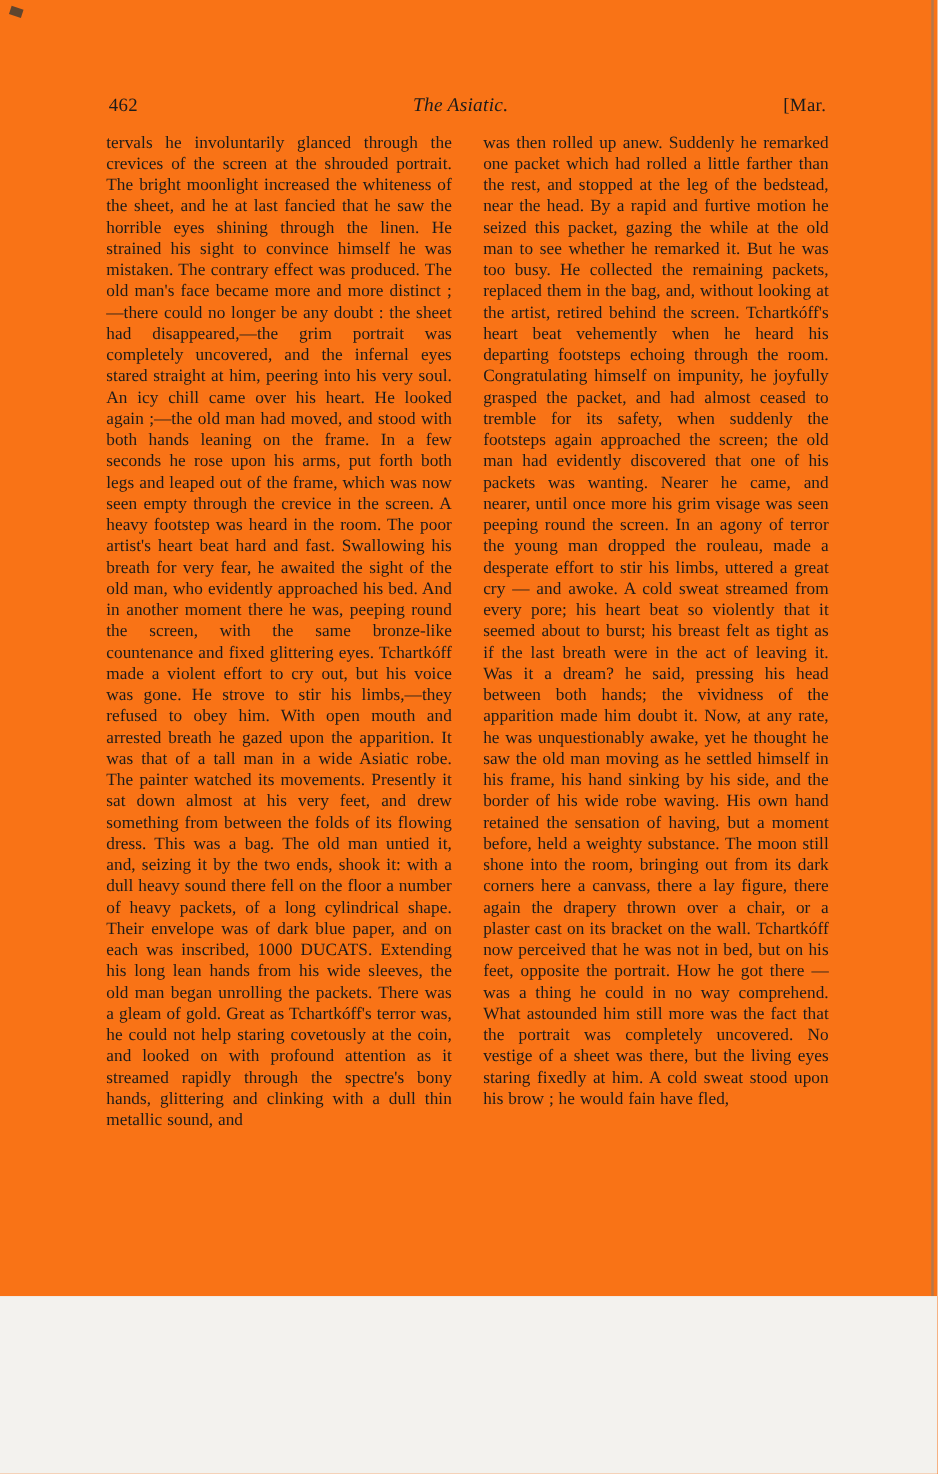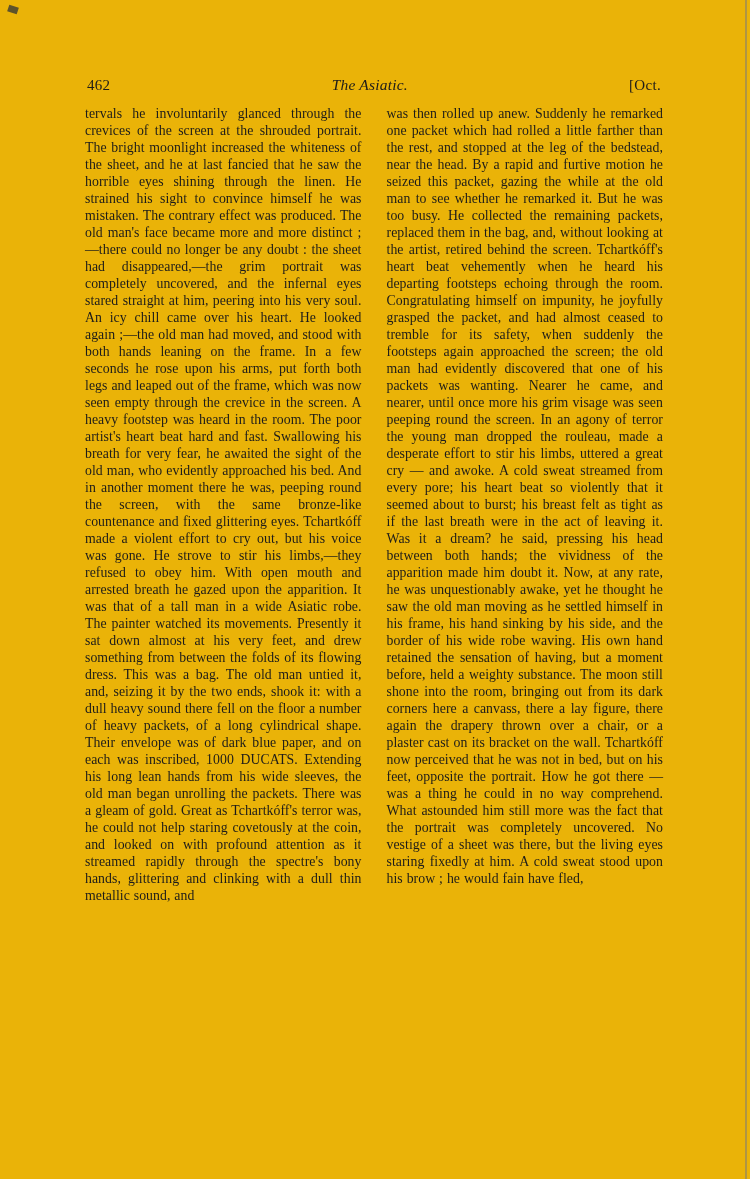--- a/index.html
+++ b/index.html
@@ -4,22 +4,22 @@
 <style>
   html, body {
     margin: 0;
     padding: 0;
     background: #f3f2ee;
     font-family: "Liberation Serif", "DejaVu Serif", serif;
   }
   .page {
     position: relative;
     width: 750px;
-    height: 1179px;
-    background: #eab308;
+    height: 1037px;
+    background: #f97316;
     color: #1d1c1a;
     overflow: hidden;
     box-sizing: border-box;
   }
   .scan-edge-line {
     position: absolute;
     right: 3px;
     top: 0;
     width: 2px;
     height: 100%;
@@ -79,21 +79,21 @@
 <div class="page">
 
   <div class="corner-mark"></div>
   <div class="scan-edge-line"></div>
 
   <div class="content">
 
     <div class="running-head">
       <span class="page-number">462</span>
       <span class="title">The Asiatic.</span>
-      <span class="issue">[Oct.</span>
+      <span class="issue">[Mar.</span>
     </div>
 
     <div class="columns">
       <div class="col">tervals he involuntarily glanced through the crevices of the screen at the shrouded portrait. The bright moonlight increased the whiteness of the sheet, and he at last fancied that he saw the horrible eyes shining through the linen. He strained his sight to convince himself he was mistaken. The contrary effect was produced. The old man's face became more and more distinct ;—there could no longer be any doubt : the sheet had disappeared,—the grim portrait was completely uncovered, and the infernal eyes stared straight at him, peering into his very soul. An icy chill came over his heart. He looked again ;—the old man had moved, and stood with both hands leaning on the frame. In a few seconds he rose upon his arms, put forth both legs and leaped out of the frame, which was now seen empty through the crevice in the screen. A heavy footstep was heard in the room. The poor artist's heart beat hard and fast. Swallowing his breath for very fear, he awaited the sight of the old man, who evidently approached his bed. And in another moment there he was, peeping round the screen, with the same bronze-like countenance and fixed glittering eyes. Tchartkóff made a violent effort to cry out, but his voice was gone. He strove to stir his limbs,—they refused to obey him. With open mouth and arrested breath he gazed upon the apparition. It was that of a tall man in a wide Asiatic robe. The painter watched its movements. Presently it sat down almost at his very feet, and drew something from between the folds of its flowing dress. This was a bag. The old man untied it, and, seizing it by the two ends, shook it: with a dull heavy sound there fell on the floor a number of heavy packets, of a long cylindrical shape. Their envelope was of dark blue paper, and on each was inscribed, 1000 DUCATS. Extending his long lean hands from his wide sleeves, the old man began unrolling the packets. There was a gleam of gold. Great as Tchartkóff's terror was, he could not help staring covetously at the coin, and looked on with profound attention as it streamed rapidly through the spectre's bony hands, glittering and clinking with a dull thin metallic sound, and</div>
       <div class="col">was then rolled up anew. Suddenly he remarked one packet which had rolled a little farther than the rest, and stopped at the leg of the bedstead, near the head. By a rapid and furtive motion he seized this packet, gazing the while at the old man to see whether he remarked it. But he was too busy. He collected the remaining packets, replaced them in the bag, and, without looking at the artist, retired behind the screen. Tchartkóff's heart beat vehemently when he heard his departing footsteps echoing through the room. Congratulating himself on impunity, he joyfully grasped the packet, and had almost ceased to tremble for its safety, when suddenly the footsteps again approached the screen; the old man had evidently discovered that one of his packets was wanting. Nearer he came, and nearer, until once more his grim visage was seen peeping round the screen. In an agony of terror the young man dropped the rouleau, made a desperate effort to stir his limbs, uttered a great cry — and awoke. A cold sweat streamed from every pore; his heart beat so violently that it seemed about to burst; his breast felt as tight as if the last breath were in the act of leaving it. Was it a dream? he said, pressing his head between both hands; the vividness of the apparition made him doubt it. Now, at any rate, he was unquestionably awake, yet he thought he saw the old man moving as he settled himself in his frame, his hand sinking by his side, and the border of his wide robe waving. His own hand retained the sensation of having, but a moment before, held a weighty substance. The moon still shone into the room, bringing out from its dark corners here a canvass, there a lay figure, there again the drapery thrown over a chair, or a plaster cast on its bracket on the wall. Tchartkóff now perceived that he was not in bed, but on his feet, opposite the portrait. How he got there — was a thing he could in no way comprehend. What astounded him still more was the fact that the portrait was completely uncovered. No vestige of a sheet was there, but the living eyes staring fixedly at him. A cold sweat stood upon his brow ; he would fain have fled,</div>
     </div>
 
   </div>
 </div>
 

